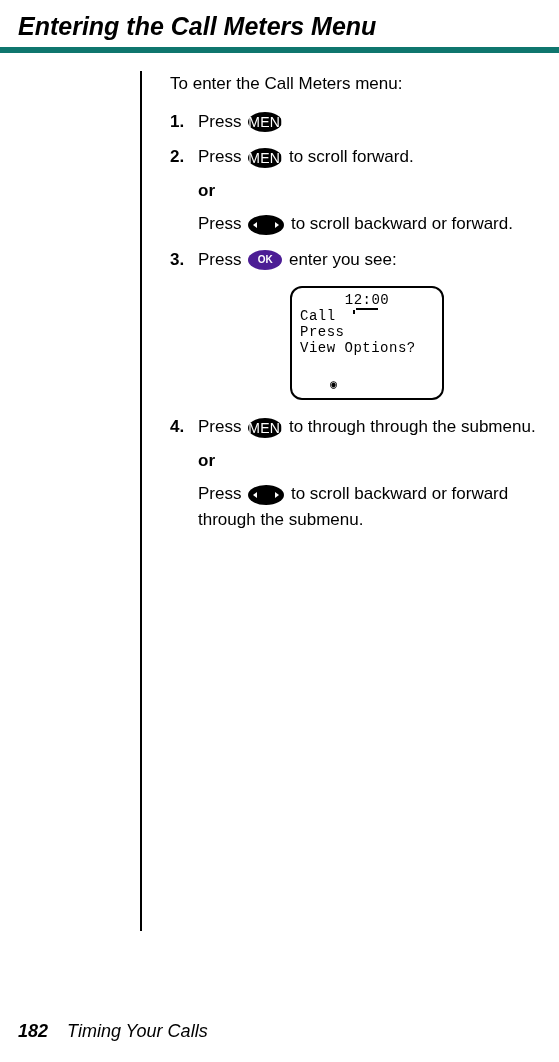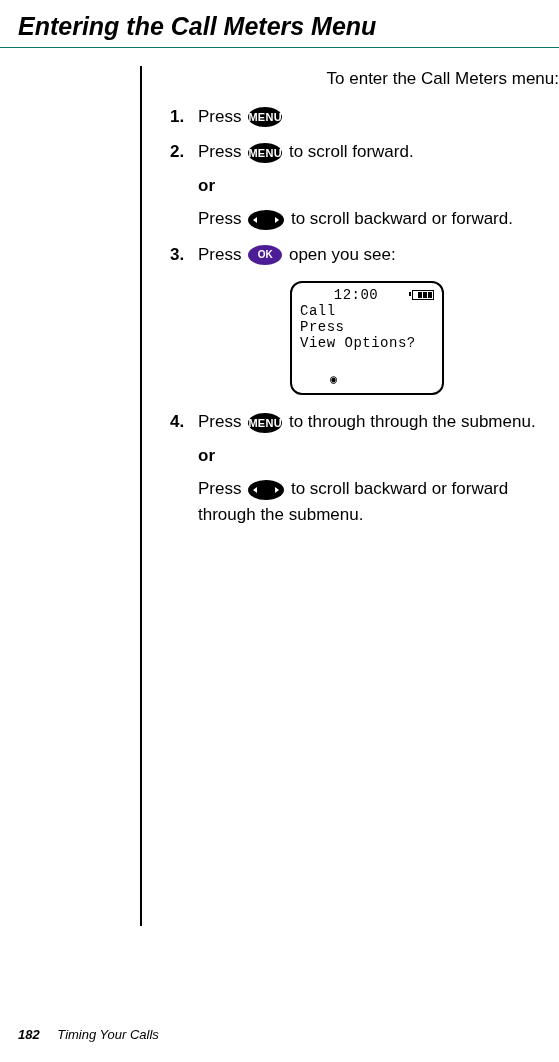--- a/index.html
+++ b/index.html
@@ -11,32 +11,32 @@
     font-family: Arial, Helvetica, sans-serif;
     color: #000;
     position: relative;
     overflow: hidden;
   }
   .title {
     font-size: 25px;
     font-weight: bold;
     font-style: italic;
     padding: 12px 0 6px 18px;
-    border-bottom: 1px solid #0f766e;
+    border-bottom: 6px solid #0f766e;
     margin: 0 0 18px 0;
   }
   .content-wrap {
     margin-left: 140px;
     border-left: 2px solid #000;
     padding-left: 28px;
     min-height: 860px;
     font-size: 17px;
     line-height: 1.5;
   }
-  .intro { margin: 0 0 12px 0; text-align: right; }
+  .intro { margin: 0 0 12px 0; }
   .step-list {
     list-style: none;
     padding: 0;
     margin: 0;
   }
   .step {
     display: flex;
     align-items: flex-start;
     margin: 10px 0;
   }
@@ -52,22 +52,22 @@
     justify-content: center;
     vertical-align: middle;
     margin: 0 2px;
   }
   .key-pill {
     width: 34px;
     height: 20px;
     background: #000;
     color: #fff;
     border-radius: 50%/50%;
-    font-size: 11px;
-    font-weight: bold;
+    font-size: 14px;
+    font-weight: normal;
     letter-spacing: 0.3px;
     text-align: center;
     line-height: 20px;
   }
   .key-ok {
     width: 34px;
     height: 20px;
     background: #4c1d95;
     color: #fff;
     border-radius: 50%/50%;
@@ -121,20 +121,21 @@
     line-height: 1.15;
     letter-spacing: 0.5px;
     position: relative;
     box-sizing: border-box;
   }
   .scr-status {
     display: flex;
     justify-content: space-between;
     align-items: center;
     height: 16px;
+    flex-direction: column;
   }
   .batt {
     width: 22px;
     height: 10px;
     border: 1.5px solid #000;
     position: relative;
     box-sizing: border-box;
   }
   .batt::before {
     content: "";
@@ -158,21 +159,21 @@
   .scr-dot {
     position: absolute;
     bottom: 5px;
     left: 38px;
     font-size: 12px;
   }
   .footer {
     position: absolute;
     bottom: 20px;
     left: 18px;
-    font-size: 13px;
+    font-size: 18px;
     margin-top: 30px;
   }
   .footer .pg { font-weight: bold; font-style: italic; }
   .footer .chap { font-style: italic; margin-left: 14px; }
   b { font-weight: normal; }
 </style>
 </head>
 <body>
 
 <h1 class="title">Entering the Call Meters Menu</h1>
@@ -209,21 +210,21 @@
       </span>
     </li>
 
     <li class="step">
       <span class="step-num">3.</span>
       <span class="step-body">
         <b>Press</b>
         <span class="key">
             <span class="key-ok">OK</span>
           </span>
-        <span> open you see:</span>
+        <span> enter you see:</span>
       </span>
     </li>
 
     <li>
       <div class="screen-wrap">
         <div class="phone-screen">
           <div class="scr-status">
             <span></span>
             <span>12:00</span>
             <span class="batt">

